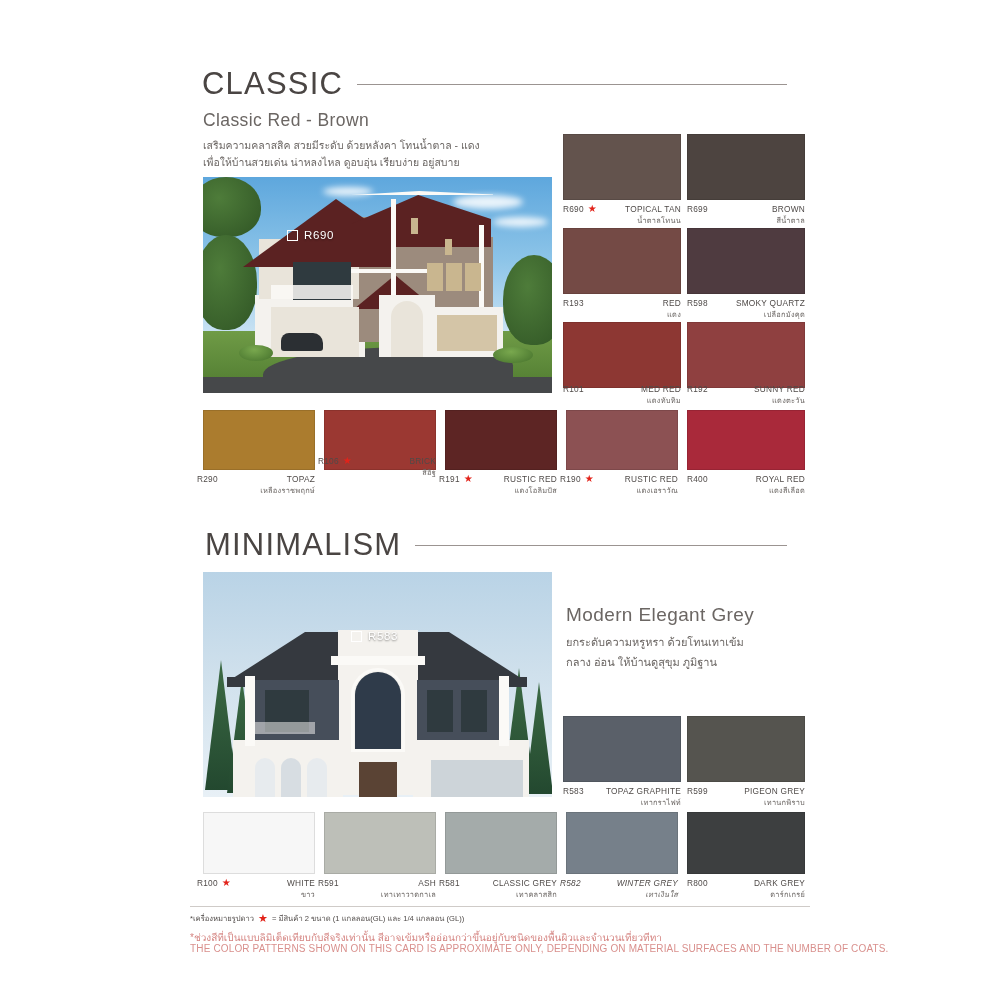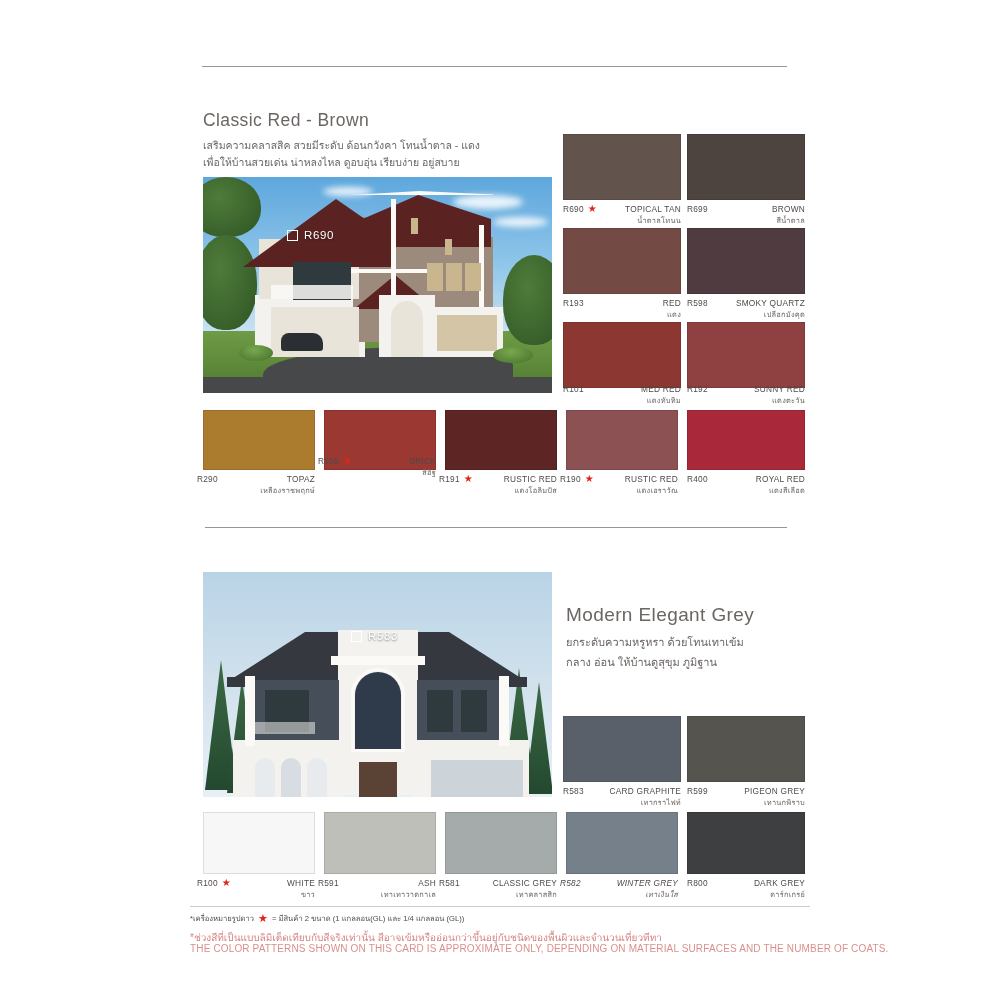--- a/index.html
+++ b/index.html
@@ -204,26 +204,27 @@
   }
   .foot-r .en { display:block; color:#d9908d; letter-spacing:.15px; }
   .foot-r .th { display:block; }
 </style>
 </head>
 <body>
 
 <div class="page">
 
   <div class="sec-head" style="left:202px; top:66px; width:585px;">
+    <div class="title">CLASSIC</div>
     <div class="rule"></div>
   </div>
 
   <div class="sub-title" style="left:203px; top:110px;">Classic Red - Brown</div>
 
-  <div class="thai-desc" style="left:203px; top:137px; width:360px;">เสริมความคลาสสิค สวยมีระดับ ด้อนกวังคา โทนน้ำตาล - แดง
+  <div class="thai-desc" style="left:203px; top:137px; width:360px;">เสริมความคลาสสิค สวยมีระดับ ด้วยหลังคา โทนน้ำตาล - แดง
 เพื่อให้บ้านสวยเด่น น่าหลงไหล ดูอบอุ่น เรียบง่าย อยู่สบาย</div>
 
   <div class="house house1" style="left:203px; top:177px; width:349px; height:216px;">
     <div class="sky"></div>
     <div class="cloud" style="left:250px; top:18px; width:70px; height:14px;"></div>
     <div class="cloud" style="left:290px; top:40px; width:55px; height:10px;"></div>
     <div class="cloud" style="left:120px; top:10px; width:50px; height:9px;"></div>
 
     <div class="ground" style="height:62px;"></div>
     <div class="drive" style="left:60px; bottom:0; width:250px; height:46px; border-radius:60% 40% 0 0;"></div>
@@ -414,20 +415,21 @@
     <span class="left">
       <span>R400</span>
     </span>
     <span class="right">
       <span class="name">ROYAL RED</span>
       <span class="thai">แดงสีเลือด</span>
     </span>
   </div>
 
   <div class="sec-head" style="left:205px; top:527px; width:582px;">
+    <div class="title">MINIMALISM</div>
     <div class="rule"></div>
   </div>
 
   <div class="house house2" style="left:203px; top:572px; width:349px; height:225px;">
     <div class="sky"></div>
 
     <div class="conifer" style="left:2px; top:88px; width:32px; height:130px;"></div>
     <div class="conifer" style="left:24px; top:106px; width:30px; height:115px;"></div>
     <div class="conifer" style="left:300px; top:96px; width:32px; height:125px;"></div>
     <div class="conifer" style="left:322px; top:110px; width:28px; height:112px;"></div>
@@ -473,21 +475,21 @@
 กลาง อ่อน ให้บ้านดูสุขุม ภูมิฐาน</div>
 
   <div class="sw" style="left:563px; top:716px; width:118px; height:66px;">
     <div class="chipbox" style="background:#5a6069"></div>
   </div>
   <div class="cap" style="left:563px; top:786px; width:118px;">
     <span class="left">
       <span>R583</span>
     </span>
     <span class="right">
-      <span class="name">CARD GRAPHITE</span>
+      <span class="name">TOPAZ GRAPHITE</span>
       <span class="thai">เทากราไฟท์</span>
     </span>
   </div>
 
   <div class="sw" style="left:687px; top:716px; width:118px; height:66px;">
     <div class="chipbox" style="background:#55544f"></div>
   </div>
   <div class="cap" style="left:687px; top:786px; width:118px;">
     <span class="left">
       <span>R599</span>

